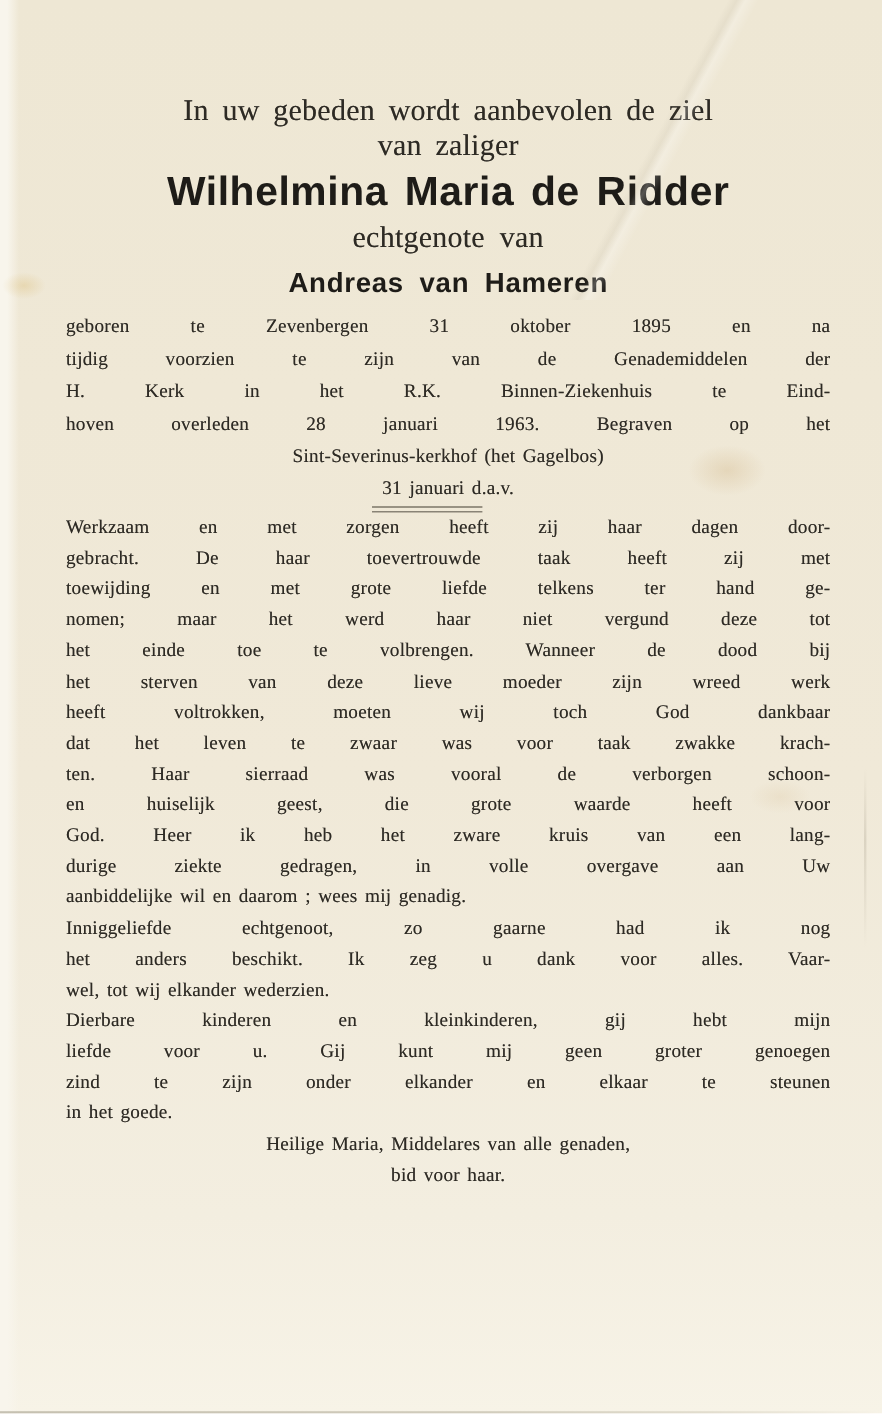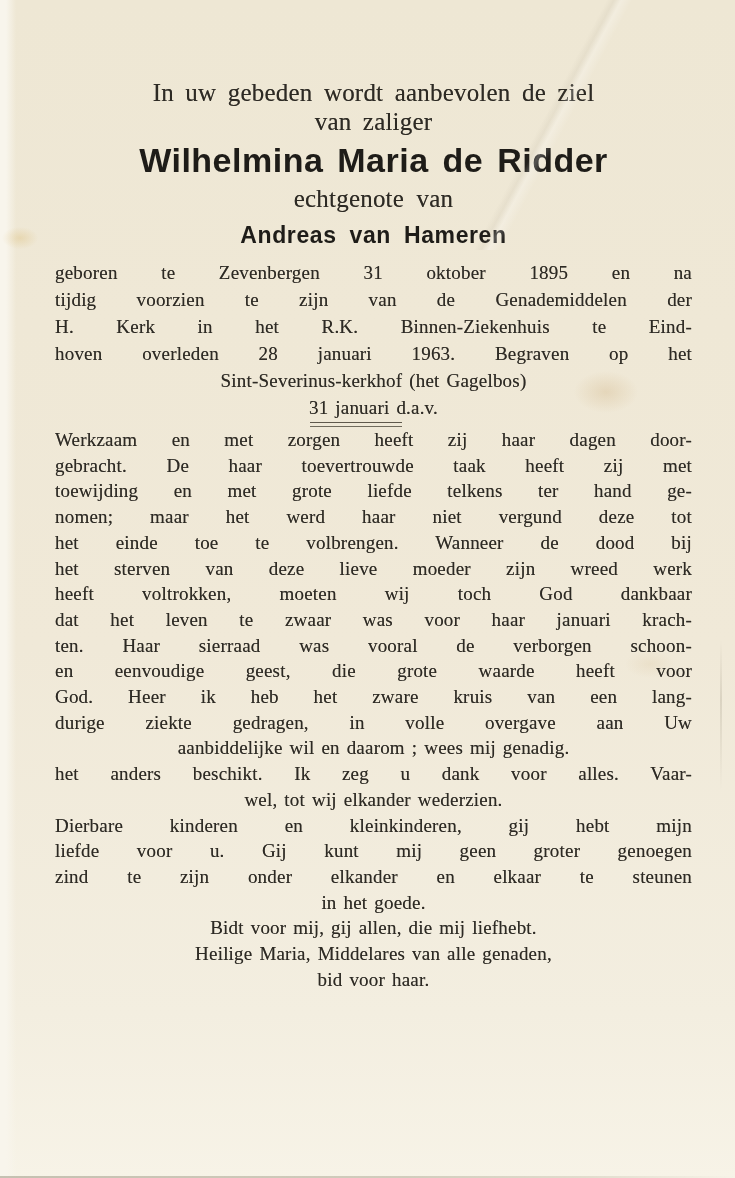--- a/index.html
+++ b/index.html
@@ -59,25 +59,25 @@
     font-family: "Liberation Sans", "DejaVu Sans", sans-serif;
     font-weight: bold; font-size: 23px; line-height: 28px;
     letter-spacing: .6px; word-spacing: 6px;
     color: var(--heading_ink, #1e1c18);
   }
   .vitals { margin-top: 10px; }
   .vitals .ln { line-height: 27px; }
   .bodytext { }
   .bodytext .ln { line-height: 25.7px; }
   .ln {
-    font-size: 19px; letter-spacing: .2px; word-spacing: 2px;
+    font-size: 16px; letter-spacing: .2px; word-spacing: 2px;
     text-shadow: 0 0 .4px rgba(45,42,36,.55);
   }
   .a-justify { text-align: justify; text-align-last: justify; }
-  .a-left   { text-align: center; }
+  .a-left   { text-align: left; }
   .a-center { text-align: center; }
   .double-rule {
     width: 92px; height: 3px;
     margin: 1px 0 0 calc(50% - 64px);
     border-top: 1.5px solid rgba(70,65,52,.85);
     border-bottom: 1.5px solid rgba(70,65,52,.75);
   }
 </style>
 </head>
 <body>
@@ -106,29 +106,29 @@
   <div class="double-rule"></div>
 
   <section class="bodytext">
       <div class="ln a-justify">Werkzaam en met zorgen heeft zij haar dagen door-</div>
       <div class="ln a-justify">gebracht. De haar toevertrouwde taak heeft zij met</div>
       <div class="ln a-justify">toewijding en met grote liefde telkens ter hand ge-</div>
       <div class="ln a-justify">nomen; maar het werd haar niet vergund deze tot</div>
       <div class="ln a-justify">het einde toe te volbrengen. Wanneer de dood bij</div>
       <div class="ln a-justify">het sterven van deze lieve moeder zijn wreed werk</div>
       <div class="ln a-justify">heeft voltrokken, moeten wij toch God dankbaar</div>
-      <div class="ln a-justify">dat het leven te zwaar was voor haar januari krach-</div>
+      <div class="ln a-justify">dat het leven te zwaar was voor taak zwakke krach-</div>
       <div class="ln a-justify">ten. Haar sierraad was vooral de verborgen schoon-</div>
-      <div class="ln a-justify">en eenvoudige geest, die grote waarde heeft voor</div>
+      <div class="ln a-justify">en huiselijk geest, die grote waarde heeft voor</div>
       <div class="ln a-justify">God. Heer ik heb het zware kruis van een lang-</div>
       <div class="ln a-justify">durige ziekte gedragen, in volle overgave aan Uw</div>
       <div class="ln a-left">aanbiddelijke wil en daarom ; wees mij genadig.</div>
+      <div class="ln a-justify">Inniggeliefde echtgenoot, zo gaarne had ik nog</div>
       <div class="ln a-justify">het anders beschikt. Ik zeg u dank voor alles. Vaar-</div>
       <div class="ln a-left">wel, tot wij elkander wederzien.</div>
       <div class="ln a-justify">Dierbare kinderen en kleinkinderen, gij hebt mijn</div>
       <div class="ln a-justify">liefde voor u. Gij kunt mij geen groter genoegen</div>
       <div class="ln a-justify">zind te zijn onder elkander en elkaar te steunen</div>
       <div class="ln a-left">in het goede.</div>
-      <div class="ln a-left">Bidt voor mij, gij allen, die mij liefhebt.</div>
       <div class="ln a-center">Heilige Maria, Middelares van alle genaden,</div>
       <div class="ln a-center">bid voor haar.</div>
     </section>
 </div>
 
 </body></html>

